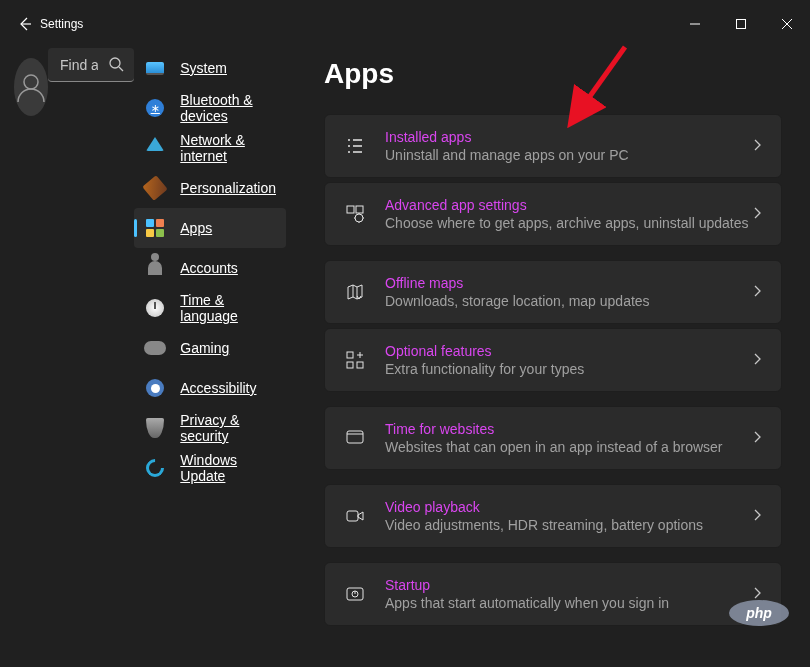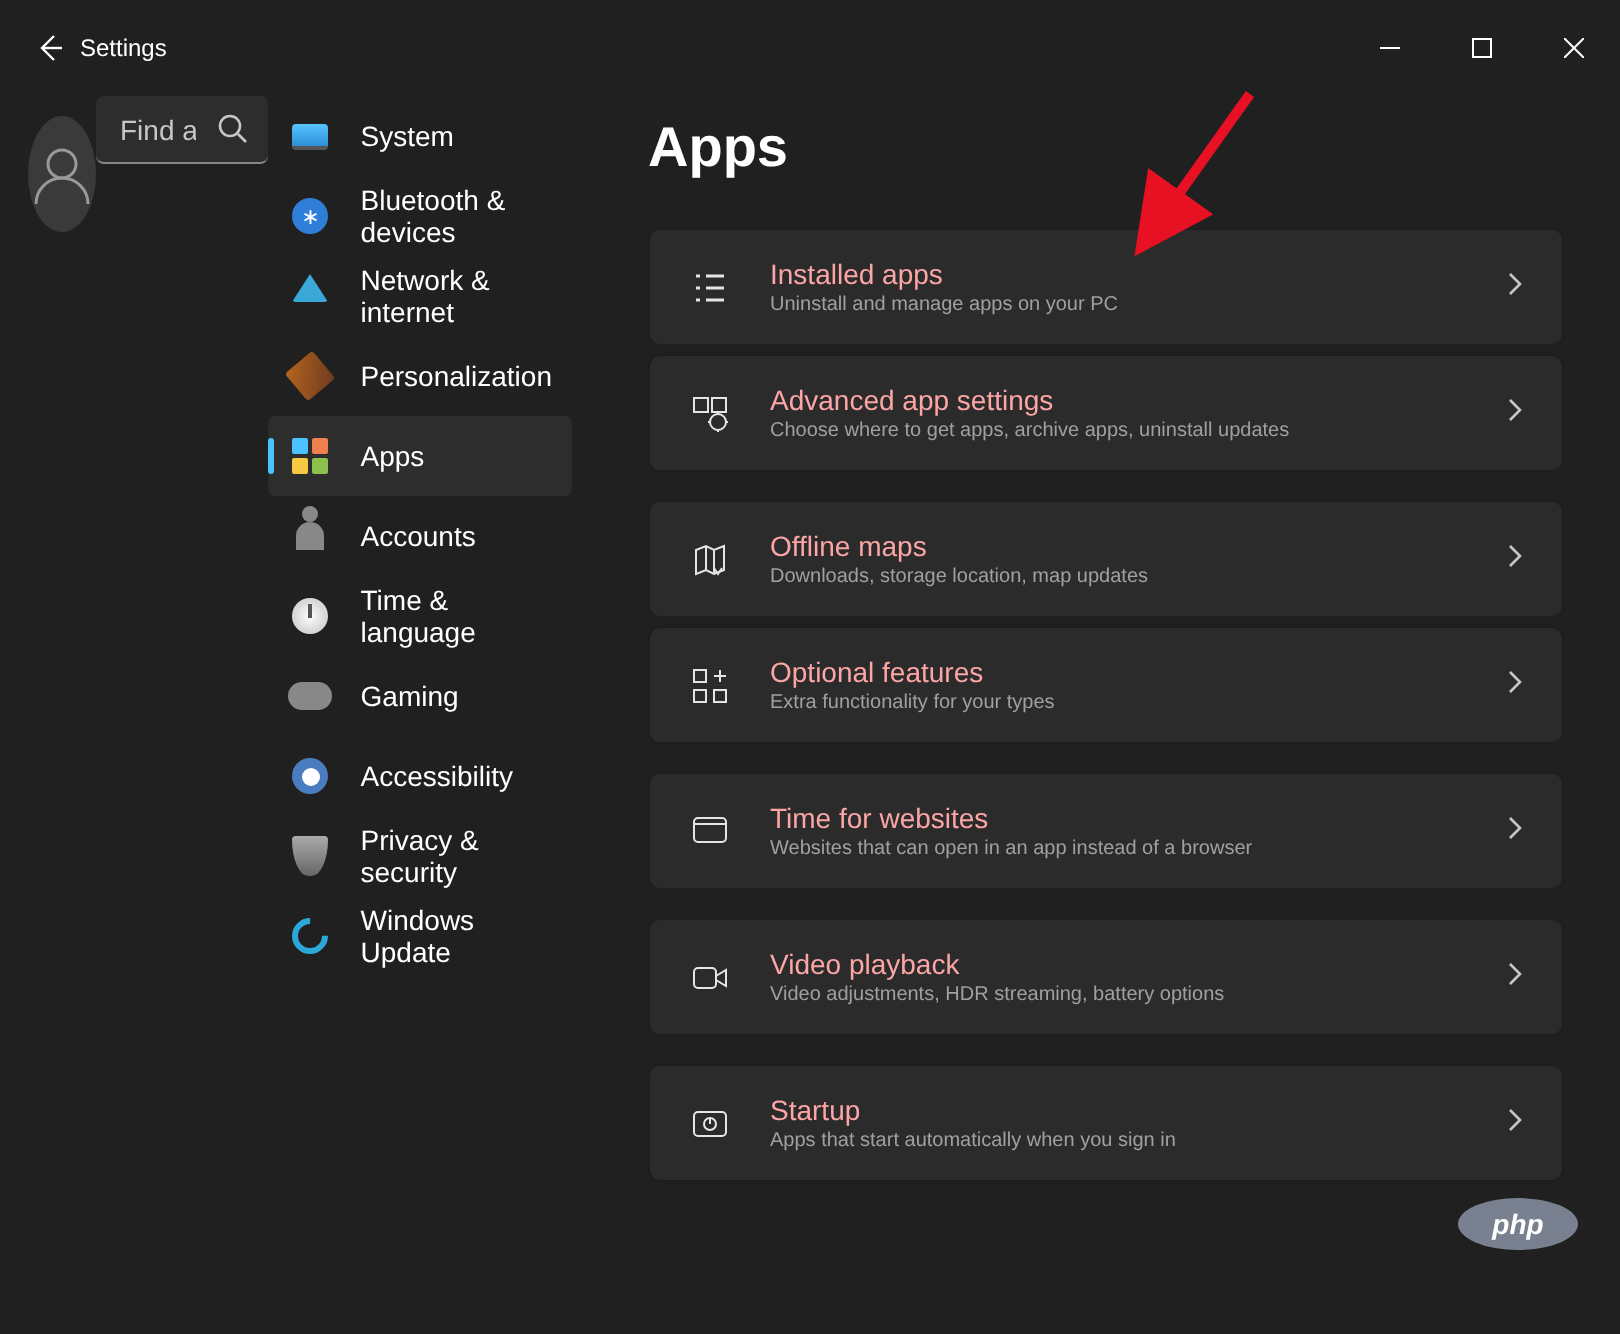--- a/index.html
+++ b/index.html
@@ -15,33 +15,33 @@
     
     .sidebar { width: 300px; padding: 0 14px 14px 14px; display:flex; flex-direction:row; overflow-y:auto; }
     .avatar { width: 58px; height: 58px; border-radius: 50%; background: #3a3a3a; display:flex; align-items:center; justify-content:center; margin: 10px 0 14px 0; }
     
     .search { position: relative; margin-bottom: 14px; }
     .search input { width: 100%; height: 34px; background: #2d2d2d; border: none; border-bottom: 1px solid #888; border-radius: 4px; padding: 0 36px 0 12px; color: #fff; font-size: 14px; }
     .search input::placeholder { color: #c7c7c7; }
     .search .sicon { position:absolute; right:10px; top:8px; color:#c7c7c7; }
     
     .nav { list-style:none; }
-    .nav li { display:flex; align-items:center; height:40px; border-radius:4px; padding:0 10px; cursor:pointer; font-size:14px; position:relative; }
+    .nav li { display:flex; align-items:center; height:40px; border-radius:4px; padding:0 10px; cursor:pointer; font-size:14px; position:relative;text-decoration:underline; }
     .nav li.active { background:#2d2d2d; }
     .nav li.active::before { content:""; position:absolute; left:0; top:11px; width:3px; height:18px; background:#4cc2ff; border-radius:2px; }
     .nav .nicon { width:22px; height:22px; margin-right:14px; display:flex; align-items:center; justify-content:center; flex-shrink:0; }
     
     .main { flex:1; padding: 10px 28px 0 24px; overflow-y:auto; }
     .page-title { font-size:28px; font-weight:600; margin-bottom:24px; }
     
     .card { background:#2b2b2b; border:1px solid #1e1e1e; border-radius:6px; margin-bottom:4px; display:flex; align-items:center; padding:14px 18px; cursor:pointer; }
     .card .cicon { width:24px; height:24px; margin-right:18px; color:#e5e5e5; display:flex; align-items:center; justify-content:center; flex-shrink:0; }
     .card .ctext { flex:1; }
-    .card .ctitle { font-size:14px; color:#fca5a5; }
-    .card .cdesc { font-size:10px; color:#a0a0a0; margin-top:2px; }
+    .card .ctitle { font-size:14px; color:#d946ef; }
+    .card .cdesc { font-size:14px; color:#a0a0a0; margin-top:2px; }
     .card .chev { color:#c7c7c7; }
     .gap { margin-bottom:14px; }
     
     .arrow { position:absolute; left:545px; top:42px; pointer-events:none; }
     
     .watermark { position:absolute; right:20px; bottom:36px; pointer-events:none; }
     
     
     .ic-system { width:18px; height:13px; background:linear-gradient(180deg,#59c4ff 0%,#2a8fd8 100%); border-radius:2px; border-bottom:2px solid #555; }
     .ic-bt { width:18px; height:18px; border-radius:50%; background:#2f7fd8; display:flex; align-items:center; justify-content:center; color:#fff; font-size:11px; }

